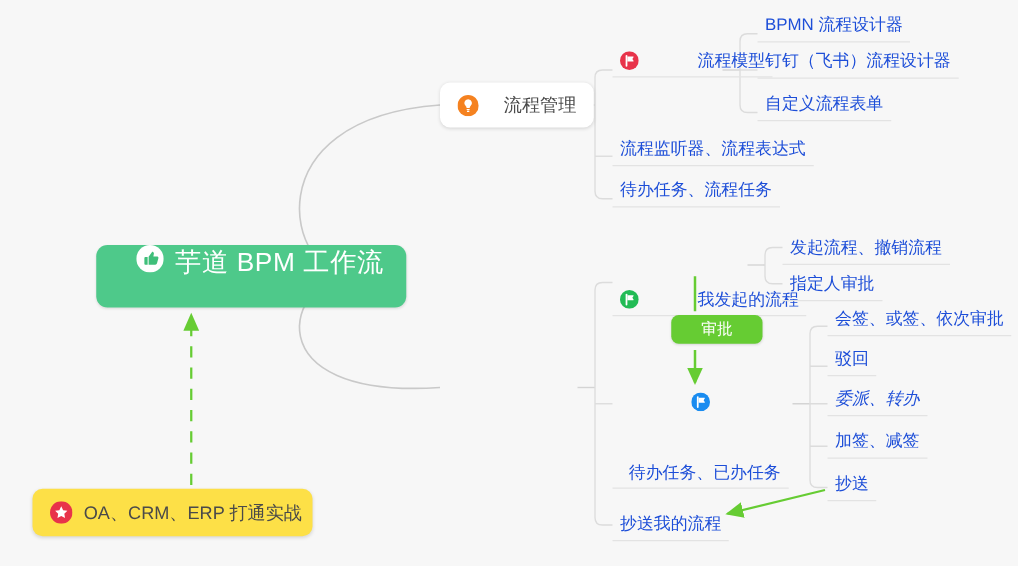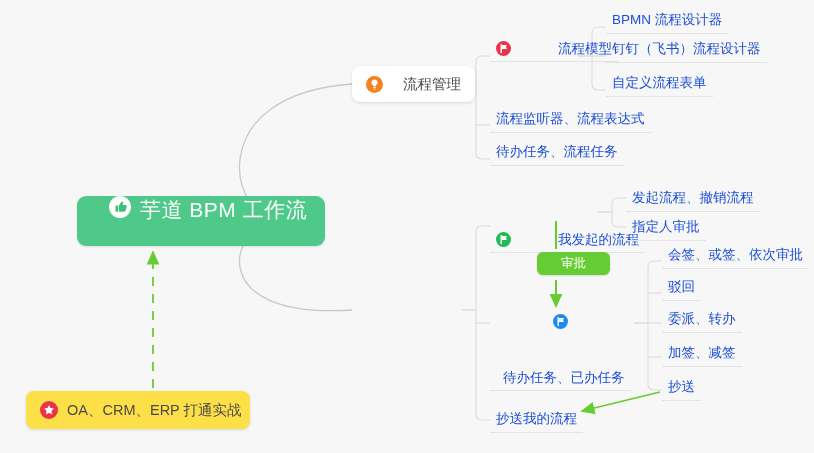--- a/index.html
+++ b/index.html
@@ -197,21 +197,21 @@
         <circle cx="7.5" cy="7.5" r="7.5" fill="#1a8cf0"></circle>
         <path d="M5.2 3.6v8" stroke="#ffffff" stroke-width="1.4" stroke-linecap="round"></path>
         <path d="M5.9 4.1h4.6c.3 0 .5.3.3.6l-.9 1.4.9 1.4c.2.3 0 .6-.3.6H5.9V4.1z" fill="#ffffff"></path>
       </svg>
     </span>
     <span class="txt">待办任务、已办任务</span>
   </div>
 
   <div class="leaf" style="left:662px;top:246px;">会签、或签、依次审批</div>
   <div class="leaf" style="left:662px;top:278px;">驳回</div>
-  <div class="leaf" style="left:662px;top:310px;">委派、转办</div>
+  <div class="leaf" style="left:662px;top:310px;font-style:italic;">委派、转办</div>
   <div class="leaf" style="left:662px;top:344px;">加签、减签</div>
   <div class="leaf" style="left:662px;top:378px;">抄送</div>
 
   <div class="leaf" style="left:490px;top:410px;">抄送我的流程</div>
 
   <div class="pill">审批</div>
 
   <div class="callout">
     <span class="ic">
       <svg width="18" height="18" viewBox="0 0 18 18">

